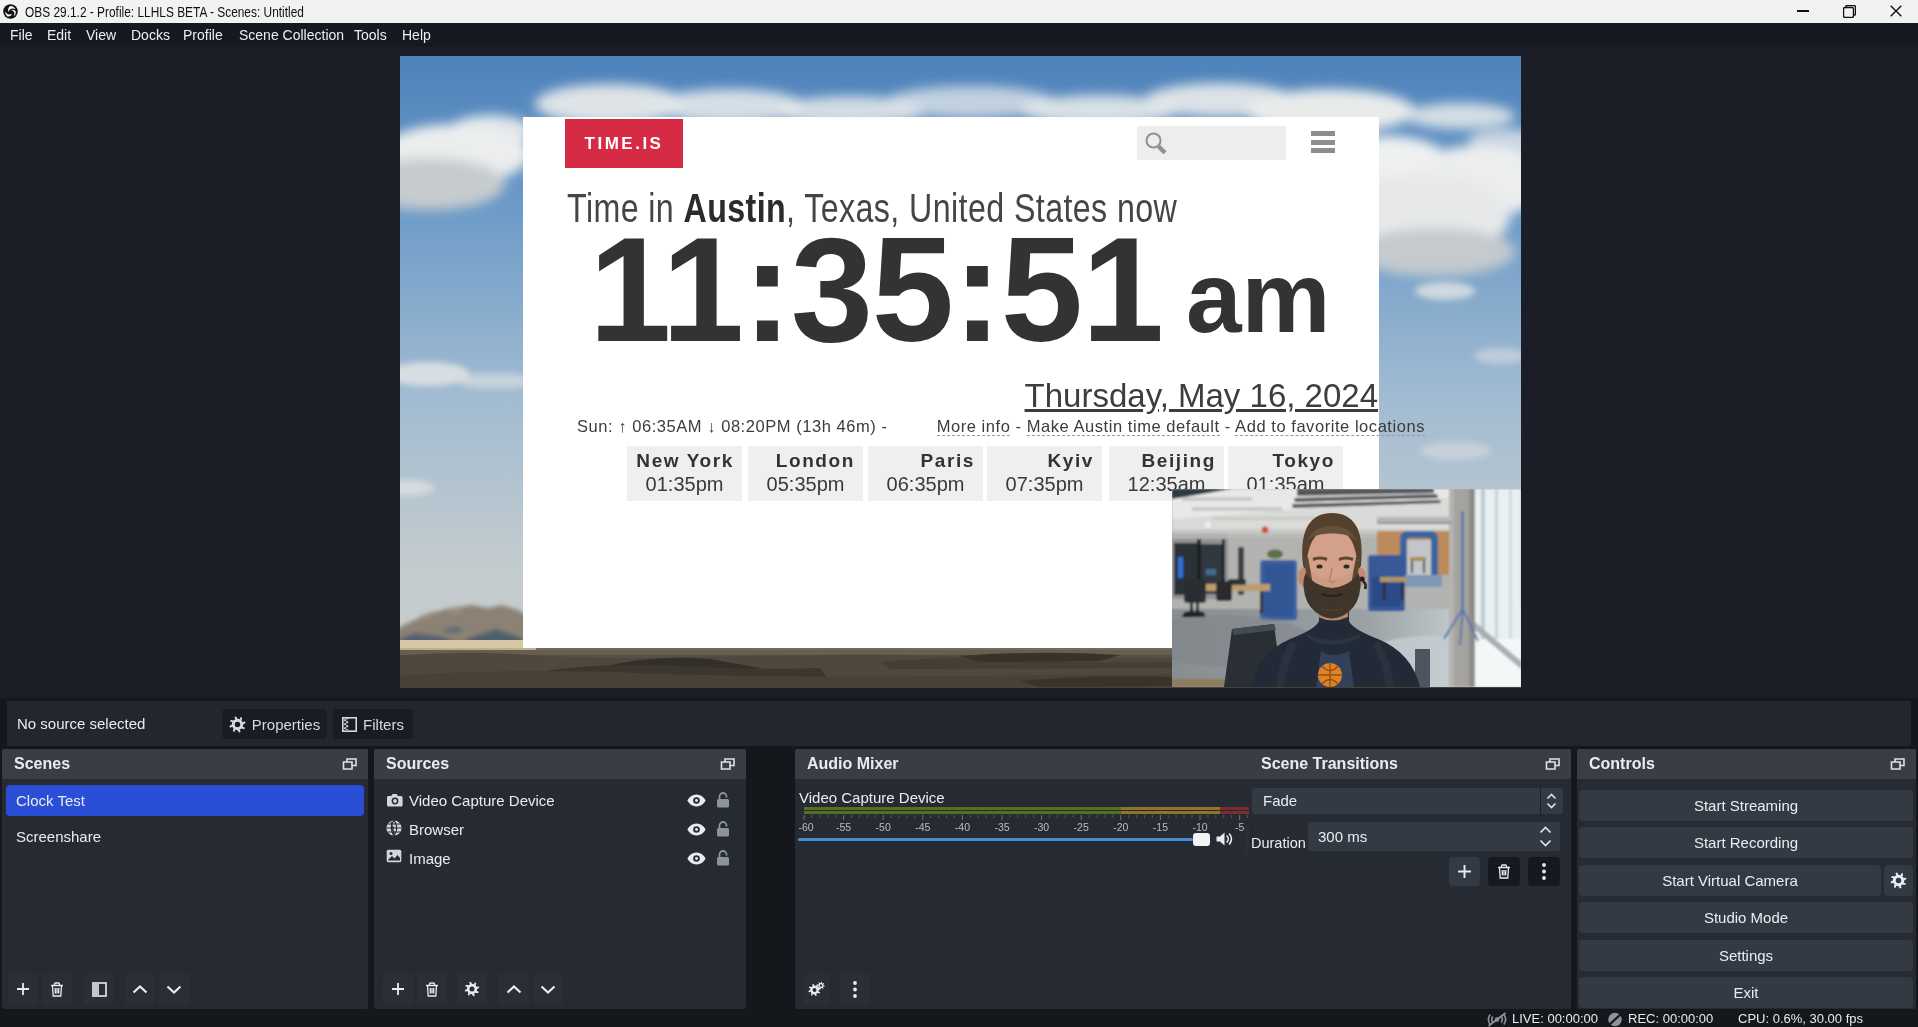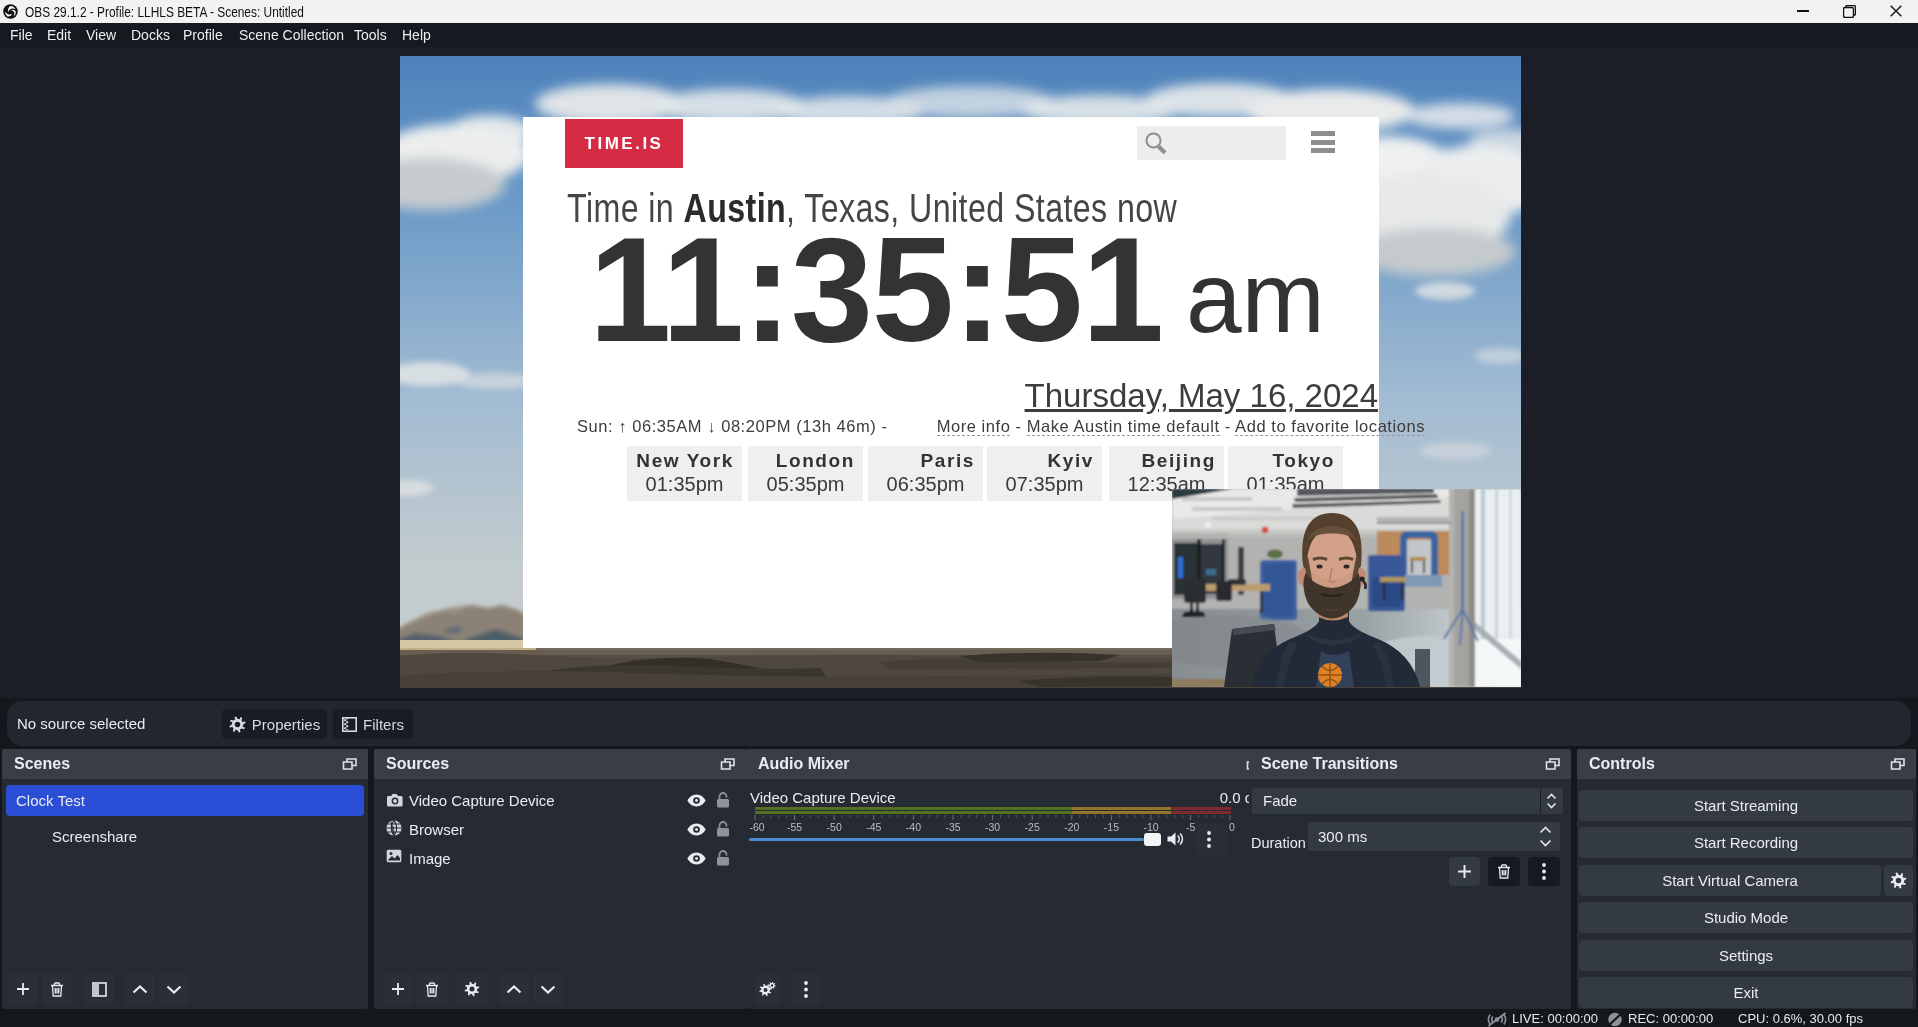--- a/index.html
+++ b/index.html
@@ -11,21 +11,21 @@
   #titlebar{position:absolute;left:0;top:0;width:1918px;height:23px;background:#f2f2f2;color:#111;}
   #titletext{position:absolute;left:25px;top:4px;font-size:14px;color:#101010;transform:scaleX(0.85);transform-origin:0 0;white-space:nowrap;}
   
   #menubar{position:absolute;left:0;top:23px;width:1918px;height:24px;background:#161920;color:#eceef1;font-size:14px;}
   #menubar span{position:absolute;top:4px;}
 
   
   #preview{position:absolute;left:0;top:47px;width:1918px;height:651px;background:#1b1e27;}
 
   
-  #ctxbar{position:absolute;left:7px;top:701px;width:1904px;height:45px;background:#22262e;border-radius:15px;}
+  #ctxbar{position:absolute;left:7px;top:701px;width:1904px;height:45px;background:#22262e;border-radius:1px;}
   #ctxbar .lbl{position:absolute;left:10px;top:14px;font-size:15px;color:#e8ebef;}
   .ctxbtn{position:absolute;top:8px;height:30px;background:#181c23;border-radius:4px;color:#d6dae0;font-size:15px;display:flex;align-items:center;justify-content:center;gap:6px;}
 
   
   .panel{position:absolute;top:749px;height:260px;background:#262b33;border-radius:2px;overflow:hidden;}
   .phead{position:absolute;left:0;top:0;right:0;height:30px;background:#383d46;color:#e9ecf0;font-weight:bold;font-size:16px;line-height:30px;padding-left:12px;box-sizing:border-box;}
   .popout{position:absolute;top:8px;right:10px;width:16px;height:14px;}
   .tbtn{position:absolute;top:224px;width:30px;height:32px;background:#2a2f37;border-radius:4px;display:flex;align-items:center;justify-content:center;}
   .listtext{font-size:15px;color:#e9ecf0;}
 
@@ -167,21 +167,21 @@
       <div class="abs" style="left:788px;top:14px;width:24px;height:22px;">
         <div style="position:absolute;top:0;width:24px;height:5px;background:#8d8d8d;"></div>
         <div style="position:absolute;top:8.5px;width:24px;height:5px;background:#8d8d8d;"></div>
         <div style="position:absolute;top:17px;width:24px;height:5px;background:#8d8d8d;"></div>
       </div>
 
       <div class="abs" style="left:44px;top:69px;font-size:40px;color:#454545;letter-spacing:0.5px;white-space:nowrap;transform:scaleX(0.805);transform-origin:0 0;">Time in <b style="color:#2b2b2b;">Austin</b>, Texas, United States now</div>
 
       <div class="abs" style="left:66px;top:114px;width:790px;height:130px;">
         <span style="position:absolute;left:0;top:0;font-size:148px;line-height:118px;font-weight:bold;color:#333;letter-spacing:-1.3px;">11:35:51</span>
-        <span style="position:absolute;left:597px;top:16px;font-size:100px;line-height:100px;font-weight:normal;color:#333;">am</span>
+        <span style="position:absolute;left:597px;top:16px;font-size:100px;line-height:100px;font-weight:bold;color:#333;">am</span>
       </div>
 
       <div class="abs" style="right:1px;top:260px;font-size:33px;color:#3d3d3d;text-decoration:underline;">Thursday, May 16, 2024</div>
 
       <div class="abs" style="left:54px;top:300px;font-size:16.5px;letter-spacing:0.55px;color:#3c3c3c;white-space:nowrap;">Sun: ↑ 06:35AM ↓ 08:20PM (13h 46m) - <span style="border-bottom:1px dashed #9a9a9a;margin-left:44px;">More info</span> - <span style="border-bottom:1px dashed #9a9a9a;">Make Austin time default</span> - <span style="border-bottom:1px dashed #9a9a9a;">Add to favorite locations</span></div>
 
       <div class="abs" id="cities" style="left:0;top:329px;height:55px;width:856px;color:#333;">
         <div class="citybox" style="left:104px;">
             <div class="cn">New York</div>
             <div class="ct">01:35pm</div>
@@ -379,21 +379,21 @@
   </div>
 
   <div class="panel" id="scenes" style="left:2px;width:366px;">
     <div class="phead">Scenes</div>
     <svg class="popout" viewBox="0 0 16 14">
         <path d="M1.5 5 h8.5 v7 h-8.5 z" fill="none" stroke="#dfe3e8" stroke-width="1.6"></path>
         <path d="M5 5 v-3 h9 v6.5 h-4" fill="none" stroke="#dfe3e8" stroke-width="1.6"></path>
       </svg>
     <div style="position:absolute;left:4px;top:36px;width:358px;height:31px;background:#2b4ed6;border-radius:4px;"></div>
     <span class="listtext abs" style="left:14px;top:43px;">Clock Test</span>
-    <span class="listtext abs" style="left:14px;top:79px;margin-left:36px;">Screenshare</span>
+    <span class="listtext abs" style="left:14px;top:79px;">Screenshare</span>
     <div class="tbtn" style="left:6px;">
         <svg width="14" height="14" viewBox="0 0 14 14">
           <path d="M7 1 V13 M1 7 H13" stroke="#e8ebef" stroke-width="1.8"></path>
         </svg>
       </div>
     <div class="tbtn" style="left:40px;">
         <svg width="14" height="15" viewBox="0 0 14 15">
           <path d="M1 3.5 H13 M4.5 3.5 V2 a1 1 0 0 1 1-1 h3 a1 1 0 0 1 1 1 V3.5 M2.5 3.5 L3.2 14 H10.8 L11.5 3.5 M5.2 6 L5.4 11.5 M7 6 V11.5 M8.8 6 L8.6 11.5" fill="none" stroke="#e8ebef" stroke-width="1.3"></path>
         </svg>
       </div>
@@ -490,21 +490,21 @@
           <path d="M1.5 7.5 L8 1.5 L14.5 7.5" fill="none" stroke="#e8ebef" stroke-width="2.2"></path>
         </svg>
       </div>
     <div class="tbtn" style="left:159px;">
         <svg width="16" height="9" viewBox="0 0 16 9">
           <path d="M1.5 1.5 L8 7.5 L14.5 1.5" fill="none" stroke="#e8ebef" stroke-width="2.2"></path>
         </svg>
       </div>
   </div>
 
-  <div class="panel" id="mixer" style="left:746px;width:494px;padding-left:32px;">
+  <div class="panel" id="mixer" style="left:795px;width:494px;padding-left:32px;">
     <div class="phead">Audio Mixer</div>
     <svg class="popout" viewBox="0 0 16 14">
         <path d="M1.5 5 h8.5 v7 h-8.5 z" fill="none" stroke="#dfe3e8" stroke-width="1.6"></path>
         <path d="M5 5 v-3 h9 v6.5 h-4" fill="none" stroke="#dfe3e8" stroke-width="1.6"></path>
       </svg>
     <span class="listtext abs" style="left:4px;top:40px;">Video Capture Device</span>
     <span class="listtext abs" style="right:9px;top:40px;">0.0 dB</span>
 
     <div class="abs" style="left:9px;top:58px;width:476px;height:3px;background:#527122;"></div>
     <div class="abs" style="left:9px;top:62px;width:476px;height:3px;background:#527122;"></div>

